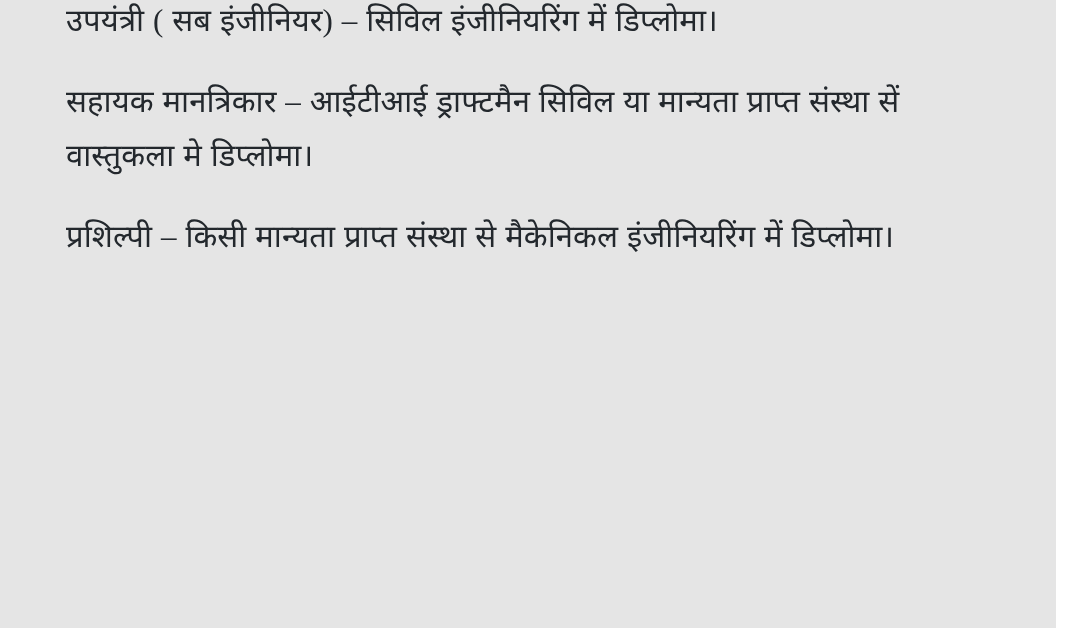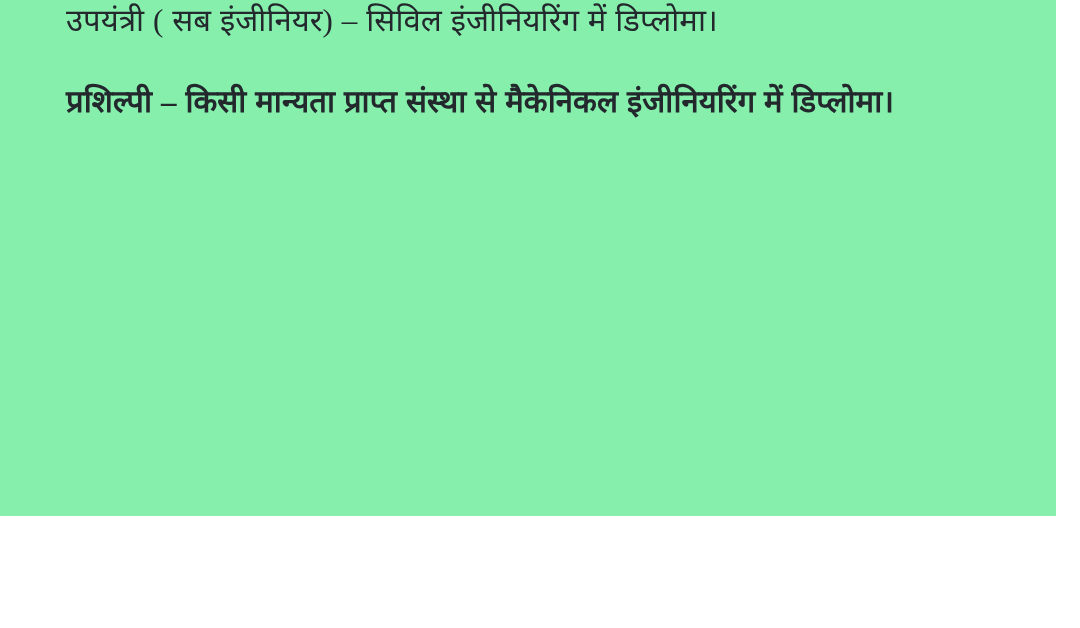--- a/index.html
+++ b/index.html
@@ -9,22 +9,22 @@
   }
   body {
     width: 1080px;
     height: 628px;
     overflow: hidden;
     font-family: "Liberation Serif", "DejaVu Serif", serif;
   }
   .page {
     position: relative;
     width: 1080px;
-    height: 516px;
-    background: #86efac;
+    height: 628px;
+    background: #e5e5e5;
     box-sizing: border-box;
     padding-left: 47px;
   }
   .content {
     position: absolute;
     left: 66px;
     top: -6px;
     width: 950px;
   }
   .para {
@@ -32,33 +32,33 @@
     font-size: 31px;
     line-height: 1.72;
     letter-spacing: 0.1px;
     margin: 0 0 28px 0;
     font-weight: 400;
     font-family: "Liberation Serif", "DejaVu Serif", serif;
     word-spacing: 1px;
   }
   .para:last-child {
     margin-bottom: 0;
-    font-weight: bold;
   }
   .right-edge {
     position: absolute;
     right: 0;
     top: 0;
     width: 24px;
     height: 628px;
     background: #ffffff;
   }
 </style>
 </head>
 <body>
 
 <div class="page">
   <div class="content">
     <p class="para">उपयंत्री ( सब इंजीनियर) – सिविल इंजीनियरिंग में डिप्लोमा।</p>
+    <p class="para">सहायक मानत्रिकार – आईटीआई ड्राफ्टमैन सिविल या मान्यता प्राप्त संस्था सें वास्तुकला मे डिप्लोमा।</p>
     <p class="para">प्रशिल्पी – किसी मान्यता प्राप्त संस्था से मैकेनिकल इंजीनियरिंग में डिप्लोमा।</p>
   </div>
   <div class="right-edge"></div>
 </div>
 
 </body></html>

